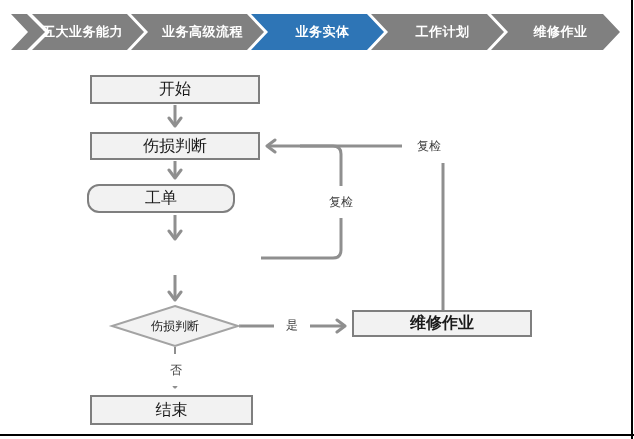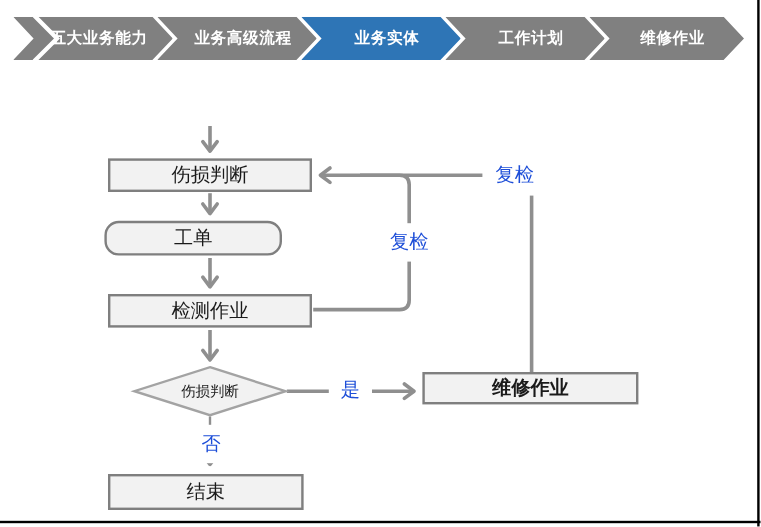--- a/index.html
+++ b/index.html
@@ -32,21 +32,21 @@
     font-size:16px; color:#1a1a1a; z-index:3;
   }
   .diamond-label {
     position:absolute; z-index:3; font-size:12px; color:#1a1a1a;
     display:flex; align-items:center; justify-content:center;
   }
   
   .edge-label {
     position:absolute; background:#ffffff; z-index:4;
     display:flex; align-items:center; justify-content:center;
-    font-size:16px; color:#1d4ed8;
+    font-size:12px; color:#404040;
   }
   #flow-svg { position:absolute; left:0; top:0; z-index:1; }
   
   .border-bottom { position:absolute; left:0; bottom:3px; width:634px; height:2px; background:#000; }
   .border-right  { position:absolute; top:0; right:1px; width:2px; height:439px; background:#000; }
 </style>
 </head>
 <body>
 
 <div id="page">
@@ -91,28 +91,28 @@
       <path d="M239 326 H 345" marker-end="url(#ah)"></path>
 
       <path d="M443 310 V 154 Q 443 146 435 146 H 267" marker-end="url(#ah)"></path>
 
       <path d="M261 258 H 333 Q 341 258 341 250 V 154 Q 341 146 333 146 H 300"></path>
     </g>
 
     <polygon points="175,306 238,326 175,346 112,326" fill="#F2F2F2" stroke="#A3A3A3" stroke-width="2"></polygon>
   </svg>
 
+  <div class="node" style="left:90px; top:75px;  width:170px; height:29px;">
+    <span>开始</span>
+  </div>
   <div class="node" style="left:90px; top:132px; width:170px; height:28px;">
     <span>伤损判断</span>
   </div>
   <div class="node" style="left:87px; top:184px; width:148px; height:29px;border-radius:12px;">
     <span>工单</span>
-  </div>
-  <div class="node" style="left:90px; top:245px; width:170px; height:28px;">
-    <span>检测作业</span>
   </div>
   <div class="diamond-label" style="left:117px; top:314px; width:116px; height:24px;">
     <span>伤损判断</span>
   </div>
   <div class="node" style="left:352px; top:310px; width:180px; height:27px;font-weight:bold;">
     <span>维修作业</span>
   </div>
   <div class="node" style="left:90px; top:395px; width:163px; height:30px;">
     <span>结束</span>
   </div>

